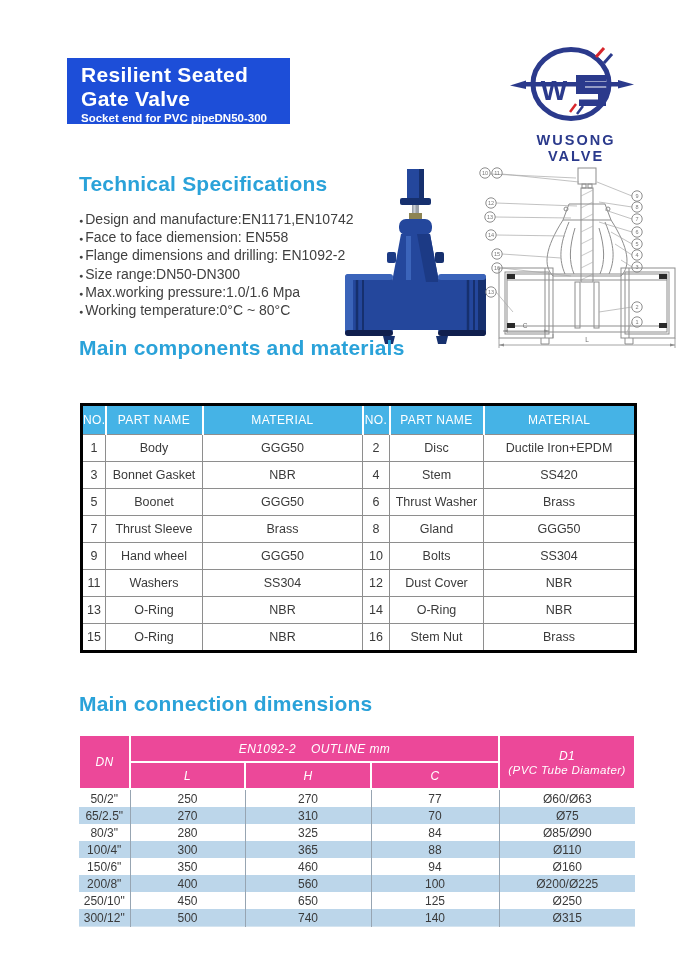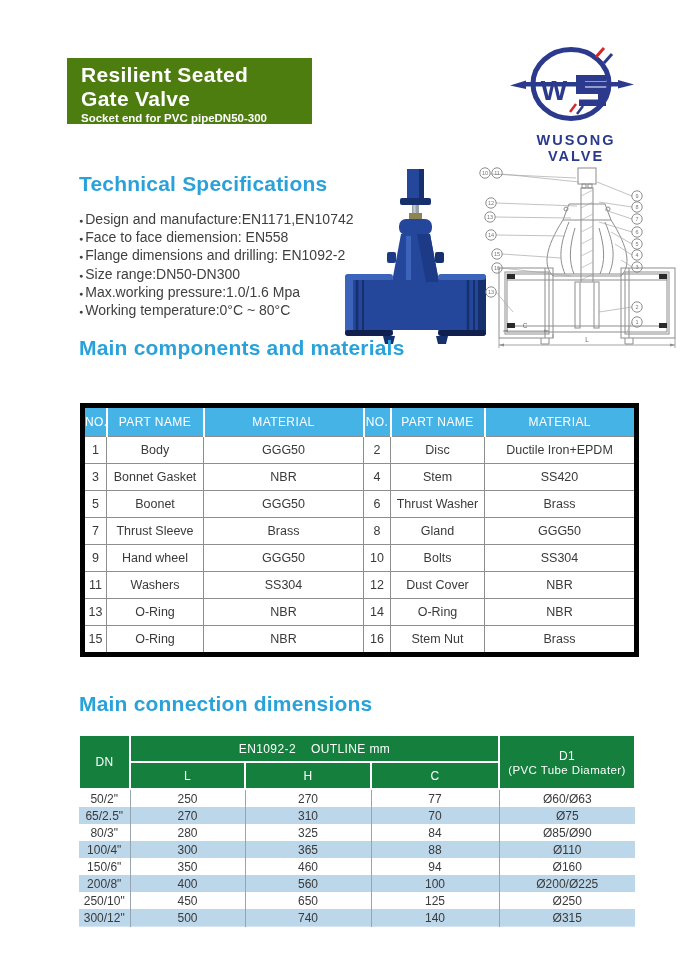--- a/index.html
+++ b/index.html
@@ -4,58 +4,58 @@
 <style>
   html,body{margin:0;padding:0;background:#fff;}
   #page{
     position:relative;width:700px;height:979px;background:#ffffff;overflow:hidden;
     font-family:"Liberation Sans",sans-serif;color:#3c3c3c;
   }
   .abs{position:absolute;}
 
   
   .title-block{
-    left:67px;top:58px;width:245px;height:66px;background:#4d7c0f;
+    left:67px;top:58px;width:223px;height:66px;background:#1d4ed8;
     box-sizing:border-box;padding:5px 17px 0 14px;
   }
   .title-line{color:#fff;font-size:21px;font-weight:bold;line-height:24px;letter-spacing:.3px;}
   .subtitle-row{display:flex;justify-content:flex-start;margin-top:1px;
     color:#fff;font-size:11.5px;font-weight:600;}
 
   
   .logo{left:508px;top:42px;width:136px;height:106px;text-align:center;}
   .brand-name{margin-top:1px;color:#2b3a8c;font-size:14.5px;font-weight:bold;letter-spacing:2px;}
 
   
   .sec-heading{color:#2aa2d9;font-size:21px;font-weight:600;margin:0;letter-spacing:.2px;}
 
   
   .specs-list{list-style:none;margin:0;padding:0;}
   .specs-list li{font-size:14px;line-height:16.2px;color:#404040;}
   .specs-list li::before{content:"\25CF";font-size:7px;vertical-align:1px;margin-right:2px;color:#404040;}
 
   
   table{border-collapse:collapse;}
-  .comp-table{width:554px;table-layout:fixed;border:5px solid #000000;}
+  .comp-table{width:554px;table-layout:fixed;border:3px solid #000000;}
   .comp-table th{
     background:#45b3e6;color:#fff;font-size:12px;font-weight:400;letter-spacing:.4px;
     height:28px;padding:0;border:2px solid #fff;border-bottom:1px solid #8e8e8e;text-align:center;
   }
   .comp-table th:first-child{border-left:1px solid #8e8e8e;}
   .comp-table th:last-child{border-right:1px solid #8e8e8e;}
   .comp-table td{
     border:1px solid #8e8e8e;height:26px;padding:0;text-align:center;
     font-size:12.5px;color:#3a3a3a;background:#fff;
   }
 
   
   .dim-table{width:556px;table-layout:fixed;}
   .dim-table th{
-    background:#15803d;color:#fff;font-size:12px;font-weight:400;letter-spacing:.4px;
-    height:25px;padding:0;border:2px solid #fff;text-align:center;
+    background:#ec4899;color:#fff;font-size:12px;font-weight:400;letter-spacing:.4px;
+    height:25px;padding:0;border:2px solid #fff;text-align:center;font-style:italic;
   }
   .dim-table th.group{white-space:pre;}
   .dim-table th .d1-sub{font-size:11.5px;margin-top:1px;}
   .dim-table td{
     height:17px;padding:0;text-align:center;font-size:12px;color:#3a3a3a;
     border-top:none;border-bottom:none;border-left:1px solid #97a5b2;border-right:1px solid #97a5b2;
   }
   .dim-table td:first-child{border-left:none;}
   .dim-table td:last-child{border-right:none;}
   .dim-table tbody tr:nth-child(even) td{background:#bcd6ea;}

